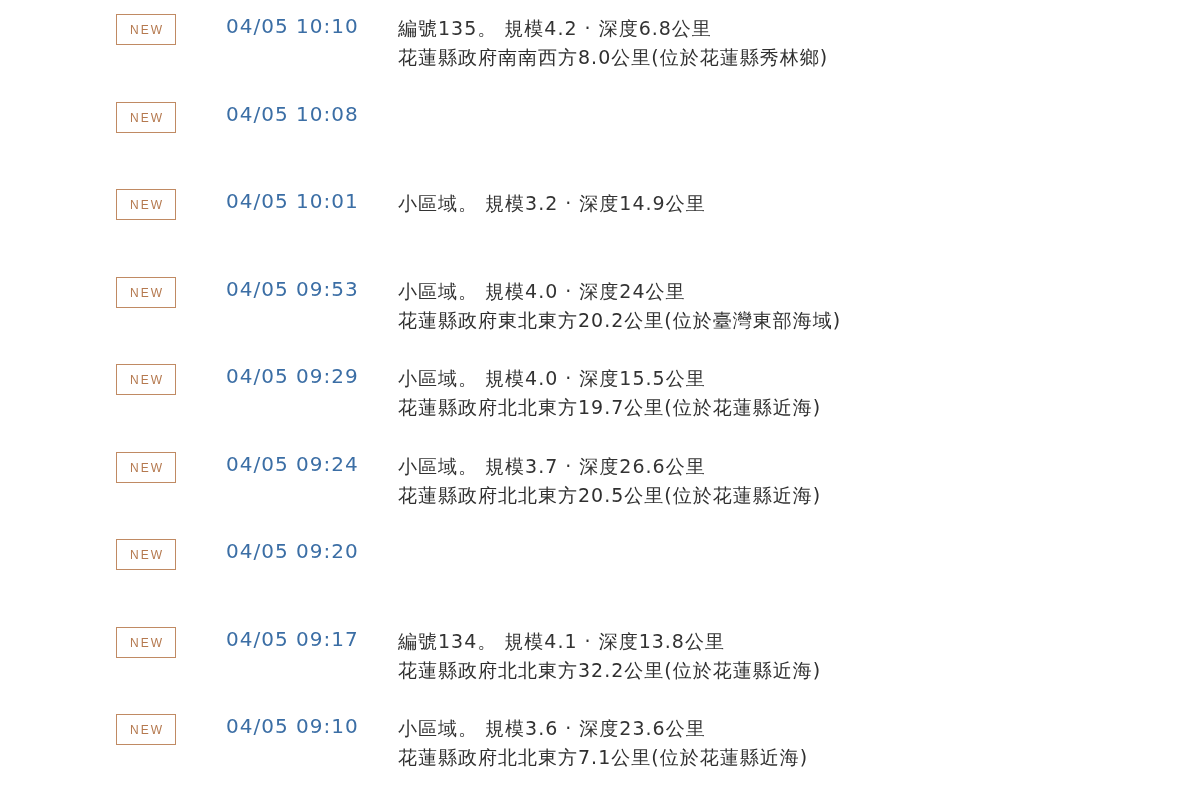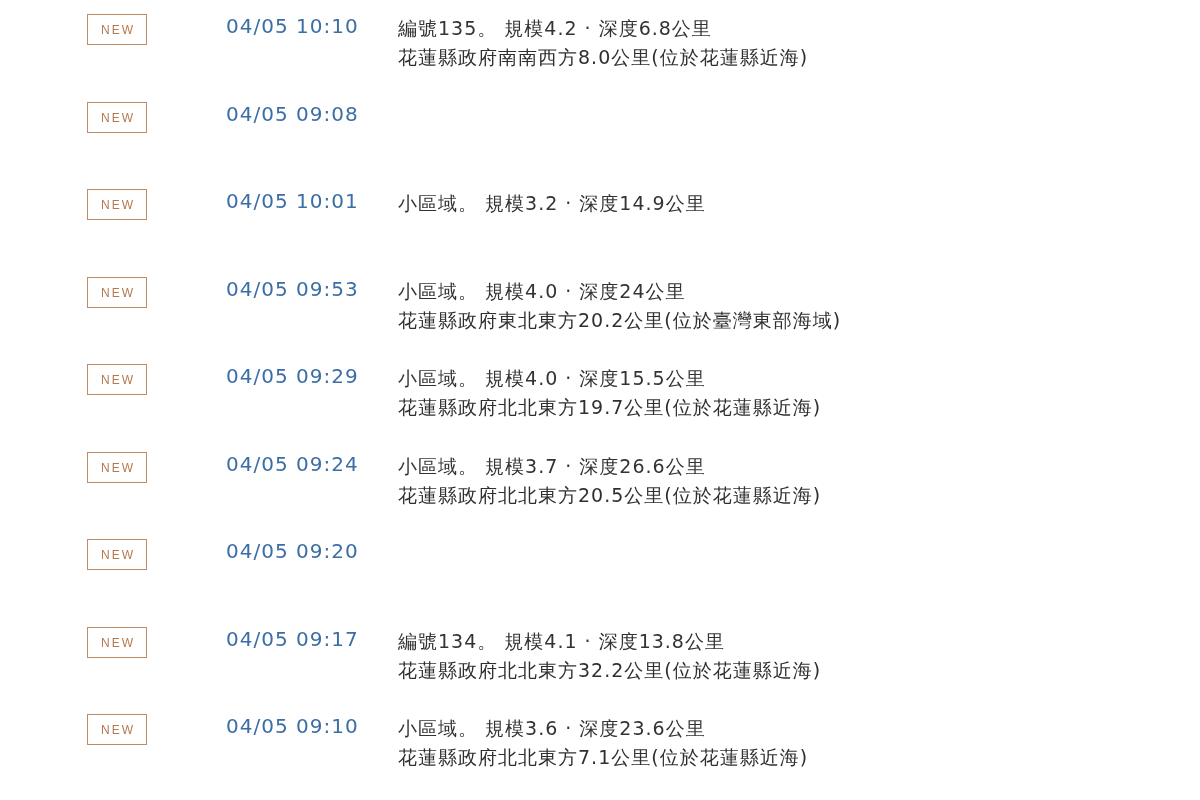--- a/index.html
+++ b/index.html
@@ -24,21 +24,21 @@
     align-items: flex-start;
     height: 87.5px;
     box-sizing: border-box;
     padding-top: 14px;
   }
   .badge-cell {
     width: 170px;
     flex: 0 0 170px;
     display: flex;
     justify-content: flex-start;
-    padding-left: 87px;
+    padding-left: 116px;
     box-sizing: border-box;
   }
   .new-badge {
     display: inline-block;
     border: 1px solid #c08a63;
     color: #b5794f;
     font-size: 12px;
     letter-spacing: 2px;
     line-height: 1;
     padding: 9px 11px 8px 13px;
@@ -78,28 +78,28 @@
 <body>
 
 <ul class="quake-list" id="quake-list">
     <li class="quake-row">
     <div class="badge-cell">
       <span class="new-badge">NEW</span>
     </div>
     <div class="time-cell">04/05 10:10</div>
     <div class="detail-cell">
       <div class="detail-line first">編號135。 規模4.2 · 深度6.8公里</div>
-      <div class="detail-line second">花蓮縣政府南南西方8.0公里(位於花蓮縣近海)</div>
+      <div class="detail-line second">花蓮縣政府南南西方8.0公里(位於花蓮縣秀林鄉)</div>
     </div>
   </li>
     <li class="quake-row">
     <div class="badge-cell">
       <span class="new-badge">NEW</span>
     </div>
-    <div class="time-cell">04/05 09:08</div>
+    <div class="time-cell">04/05 10:08</div>
   </li>
     <li class="quake-row">
     <div class="badge-cell">
       <span class="new-badge">NEW</span>
     </div>
     <div class="time-cell">04/05 10:01</div>
     <div class="detail-cell">
       <div class="detail-line first">小區域。 規模3.2 · 深度14.9公里</div>
     </div>
   </li>

